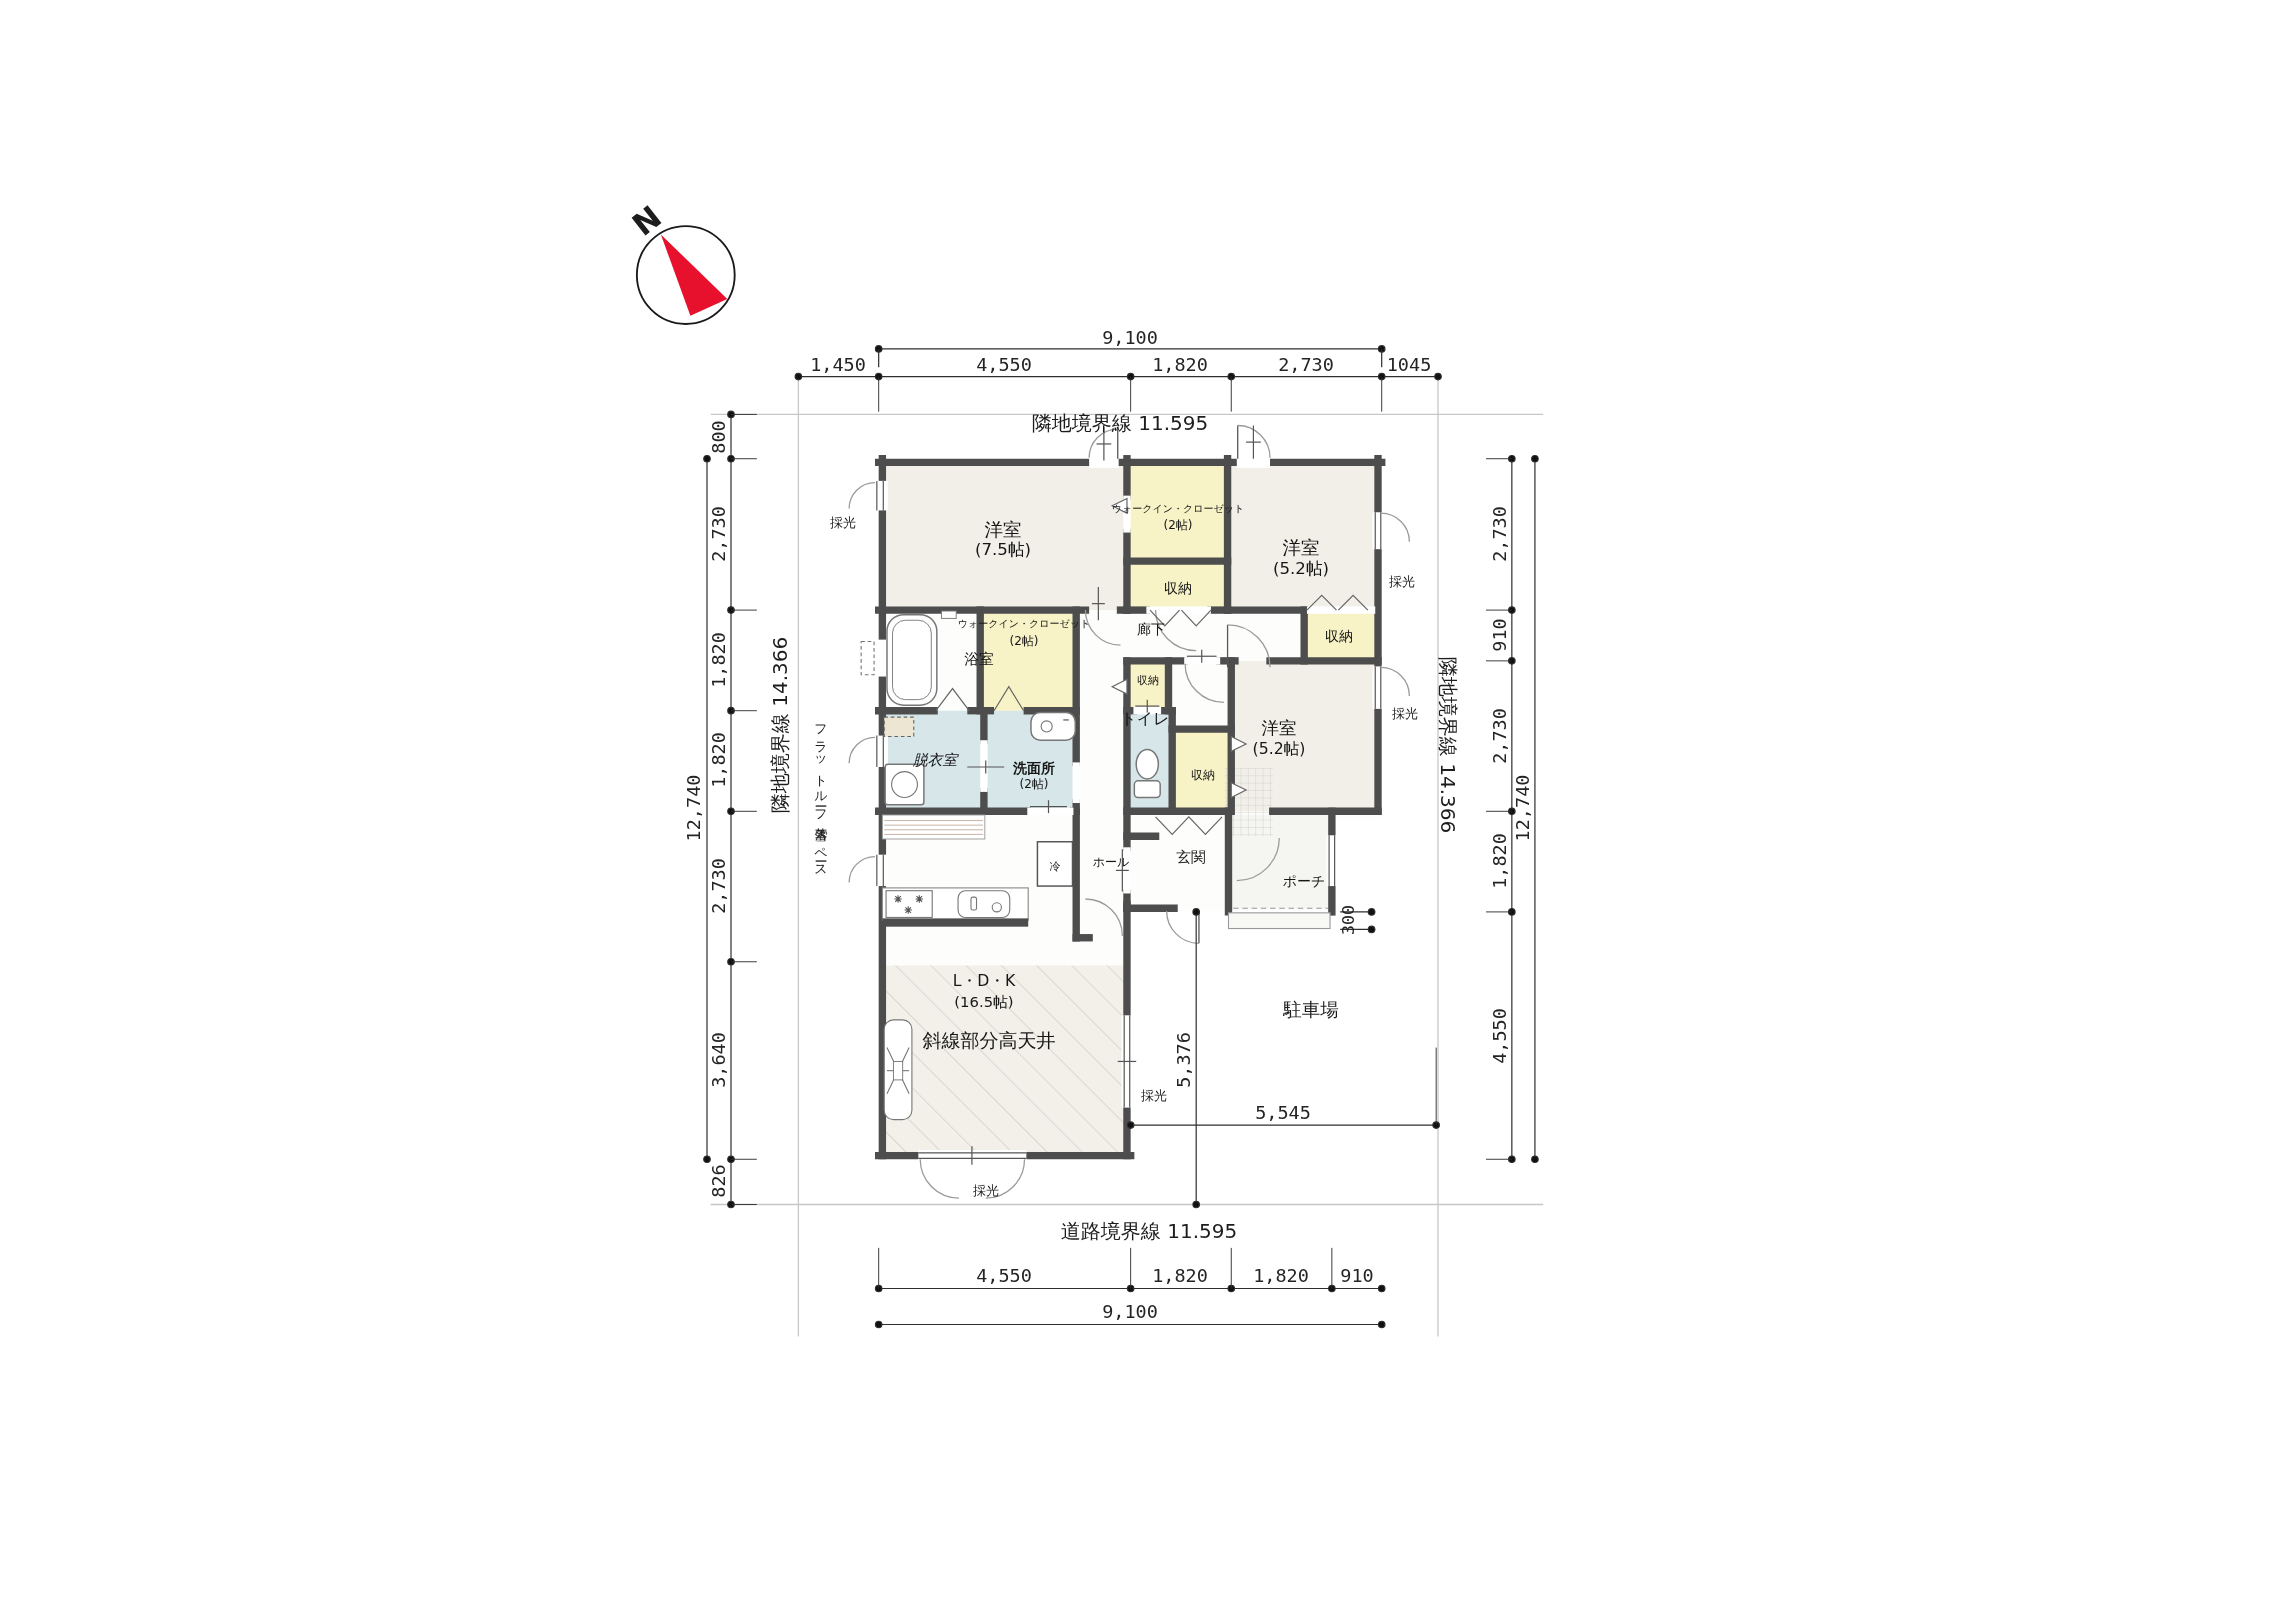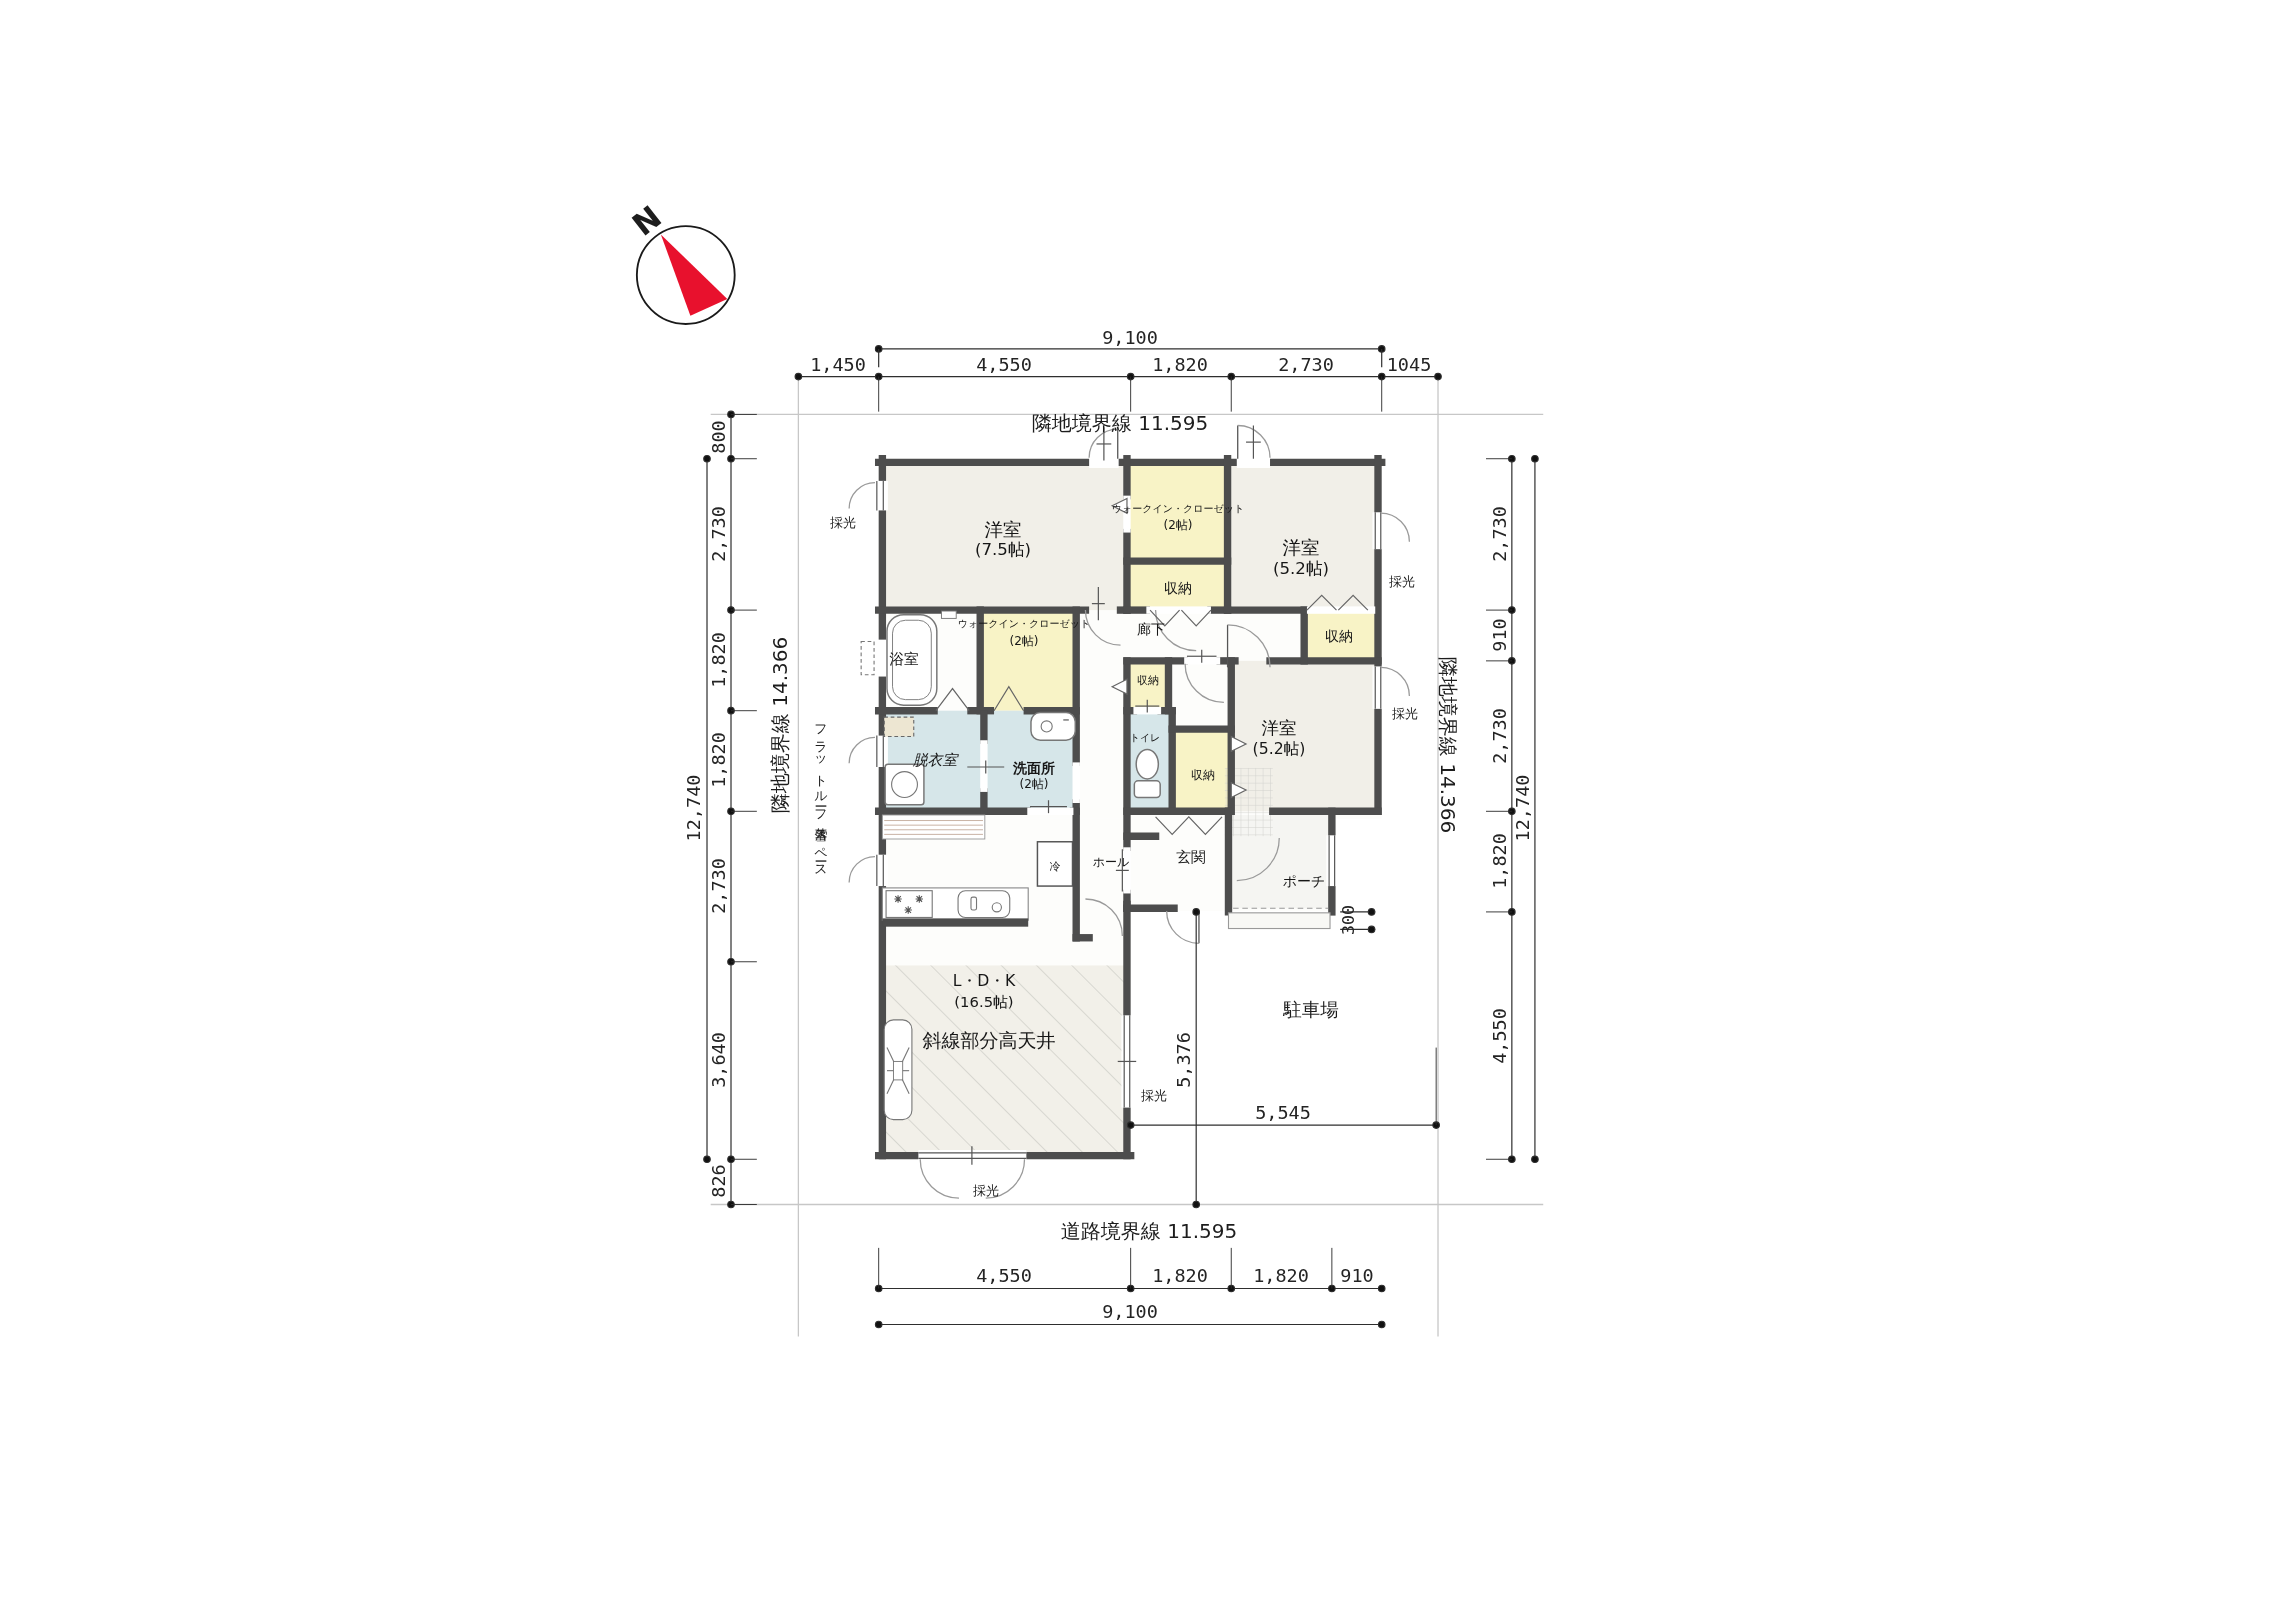--- a/index.html
+++ b/index.html
@@ -406,27 +406,27 @@
 
 <div class="lbl room" style="left:1003px;top:530px;font-size:18.5px;">洋室</div>
 <div class="lbl room" style="left:1003px;top:550px;font-size:16.6px;">(7.5帖)</div>
 <div class="lbl room" style="left:1178px;top:509px;font-size:10px;">ウォークイン・クローゼット</div>
 <div class="lbl room" style="left:1178px;top:525px;font-size:12px;">(2帖)</div>
 <div class="lbl room" style="left:1178px;top:588px;font-size:14px;">収納</div>
 <div class="lbl room" style="left:1301px;top:548px;font-size:18.5px;">洋室</div>
 <div class="lbl room" style="left:1301px;top:569px;font-size:16.6px;">(5.2帖)</div>
 <div class="lbl room" style="left:1339px;top:636px;font-size:14px;">収納</div>
 <div class="lbl room" style="left:1151px;top:629px;font-size:14px;">廊下</div>
-<div class="lbl room" style="left:904px;top:659px;font-size:14.8px;">浴室</div>
+<div class="lbl room" style="left:979px;top:659px;font-size:14.8px;">浴室</div>
 <div class="lbl room" style="left:1024px;top:624px;font-size:10px;">ウォークイン・クローゼット</div>
 <div class="lbl room" style="left:1024px;top:641px;font-size:12px;">(2帖)</div>
 <div class="lbl room" style="left:935px;top:760px;font-size:14.8px;font-style:italic;">脱衣室</div>
 <div class="lbl room" style="left:1034px;top:768px;font-size:14px;font-weight:bold;">洗面所</div>
 <div class="lbl room" style="left:1034px;top:784px;font-size:12px;">(2帖)</div>
-<div class="lbl room" style="left:1145px;top:738px;font-size:10px;">トイレ</div>
+<div class="lbl room" style="left:1145px;top:719px;font-size:16px;">トイレ</div>
 <div class="lbl room" style="left:1148px;top:680px;font-size:11px;">収納</div>
 <div class="lbl room" style="left:1203px;top:775px;font-size:12px;">収納</div>
 <div class="lbl room" style="left:1279px;top:729px;font-size:17.5px;">洋室</div>
 <div class="lbl room" style="left:1279px;top:749px;font-size:15.7px;">(5.2帖)</div>
 <div class="lbl room" style="left:1111px;top:862px;font-size:12px;">ホール</div>
 <div class="lbl room" style="left:1191px;top:857px;font-size:14.8px;">玄関</div>
 <div class="lbl room" style="left:1283px;top:881px;font-size:14px;margin-left:21px;">ポーチ</div>
 <div class="lbl room" style="left:984px;top:981px;font-size:15.7px;">L・D・K</div>
 <div class="lbl room" style="left:984px;top:1002px;font-size:14.8px;">(16.5帖)</div>
 <div class="lbl room" style="left:989px;top:1040px;font-size:19px;">斜線部分高天井</div>

